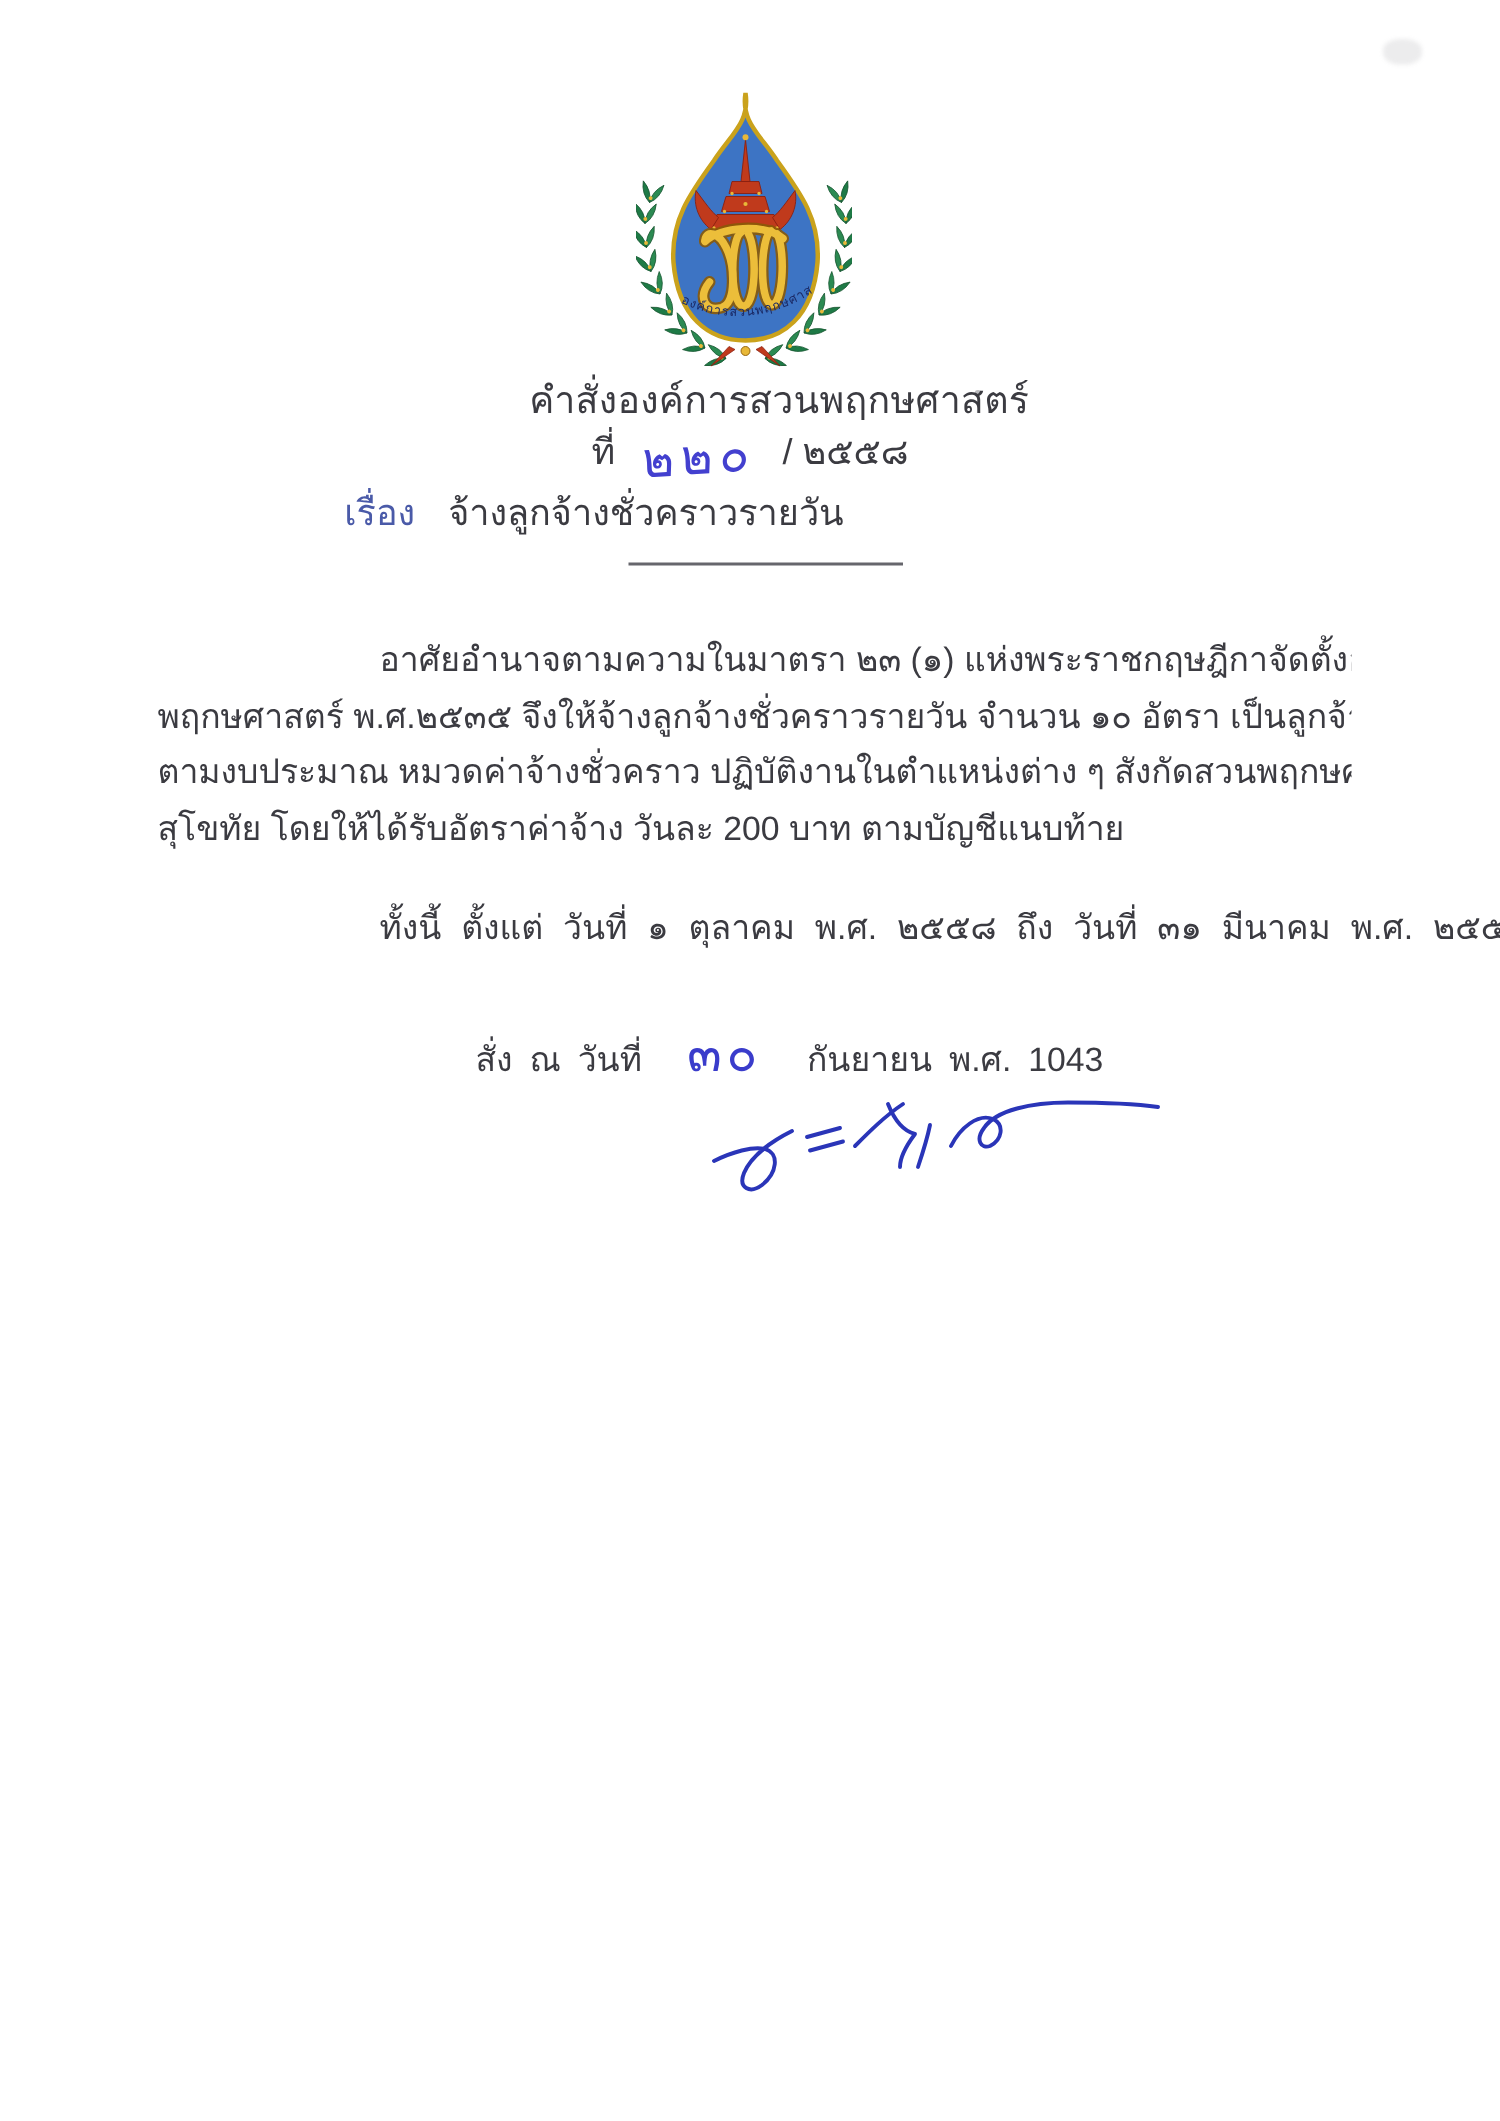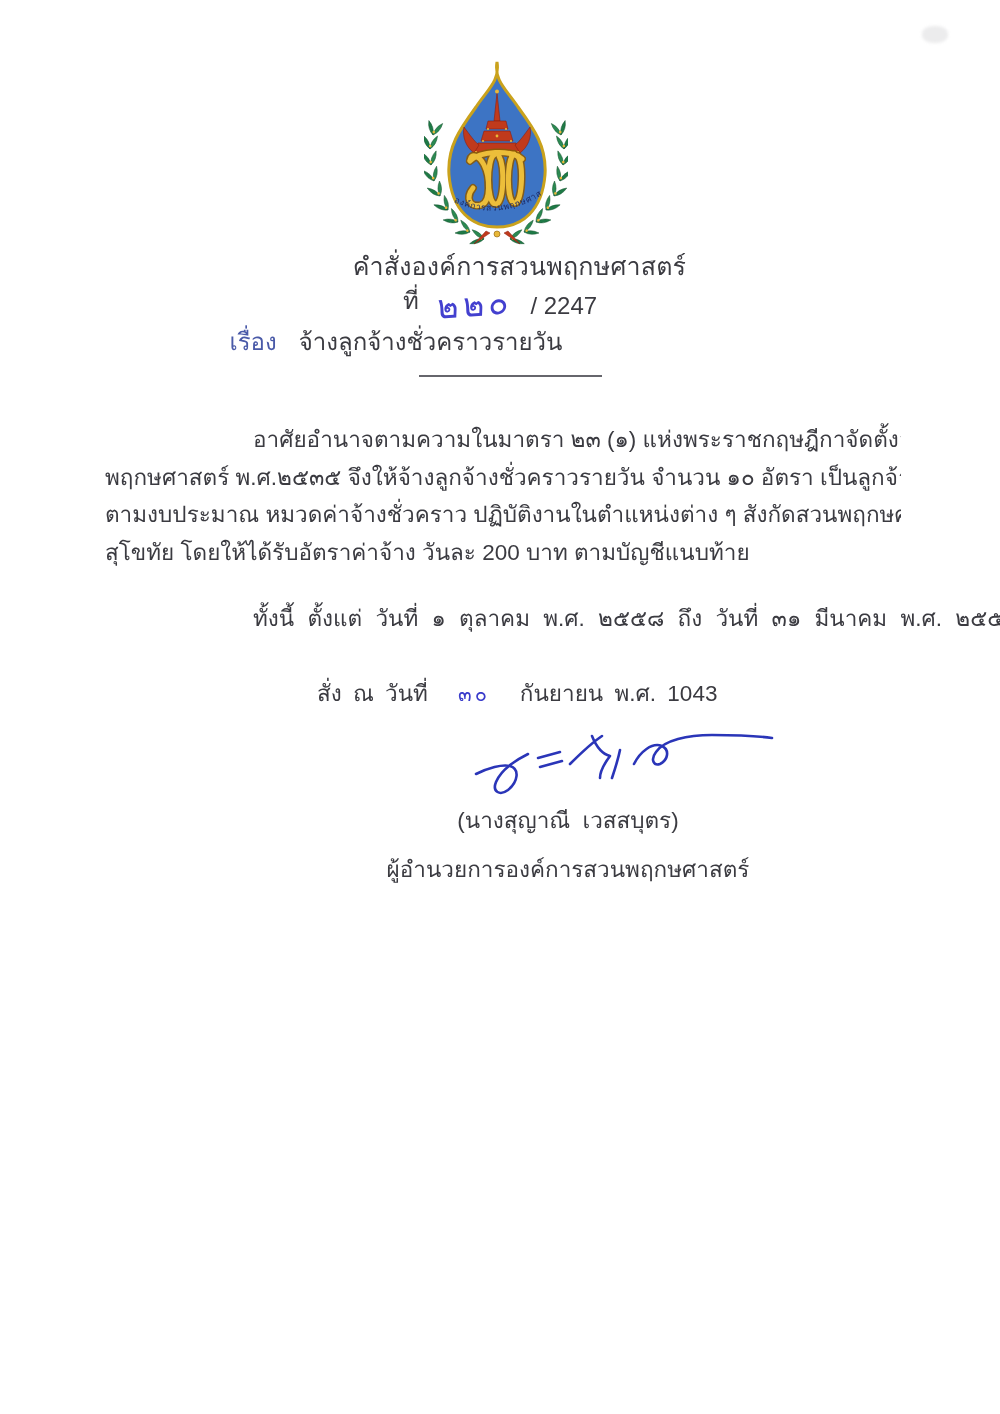--- a/index.html
+++ b/index.html
@@ -87,21 +87,21 @@
     white-space: nowrap;
   }
   #order-date-line {
     left: 317px; top: 675px;
     font-size: 22.5px;
     word-spacing: 5px;
     white-space: nowrap;
   }
   #order-date-line .day {
     color: #3a3ccb;
-    font-size: 20px;
+    font-size: 34px;
     letter-spacing: 3px;
     margin: 0 30px;
   }
 
   
   #signature-svg { left: 468px; top: 724px; width: 324px; height: 84px; }
   #signer {
     left: 368px; top: 802px; width: 400px;
     text-align: center;
     font-size: 22.5px;
@@ -197,21 +197,21 @@
       <polygon points="80,178 96,189 84,176" fill="#c03a1c" stroke="#8a1f10" stroke-width="0.5"></polygon>
       <circle cx="73" cy="179" r="3" fill="#e8b838" stroke="#8a5a08" stroke-width="0.6"></circle>
     </g>
   </svg>
 
   <div class="abs" id="doc-title">คำสั่งองค์การสวนพฤกษศาสตร์</div>
 
   <div class="abs" id="doc-number">
     <span>ที่</span>
     <span class="hand">๒๒๐</span>
-    <span>/ 2247</span>
+    <span>/ ๒๕๕๘</span>
   </div>
 
   <div class="abs" id="doc-subject">
     <span class="subject-label">เรื่อง</span><span>จ้างลูกจ้างชั่วคราวรายวัน</span>
   </div>
 
   <div class="abs" id="divider"></div>
 
   <div class="abs" id="paragraph">
     <div class="jline indent">อาศัยอำนาจตามความในมาตรา ๒๓ (๑) แห่งพระราชกฤษฎีกาจัดตั้งองค์การสวน-</div>
@@ -231,18 +231,14 @@
       <path d="M8,50 C20,44 34,40 42,42 C52,45 50,58 40,66 C32,72 24,68 28,58 C33,46 48,36 60,30"></path>
       <path d="M70,34 L92,28"></path>
       <path d="M72,43 L94,37"></path>
       <path d="M102,40 C112,30 122,20 134,12"></path>
       <path d="M124,12 C128,22 134,30 142,32 C136,40 132,48 132,54"></path>
       <path d="M152,26 C150,36 147,45 144,54"></path>
       <path d="M166,40 C172,28 184,18 194,22 C202,26 200,36 192,40 C186,42 182,36 188,28 C196,16 220,11 244,11 C268,11 290,12 304,14"></path>
     </g>
   </svg>
 
-  <div class="abs" id="signer">
-    <div class="signer-name">(นางสุญาณี  เวสสบุตร)</div>
-    <div>ผู้อำนวยการองค์การสวนพฤกษศาสตร์</div>
-  </div>
 
 </div>
 
 </body></html>

